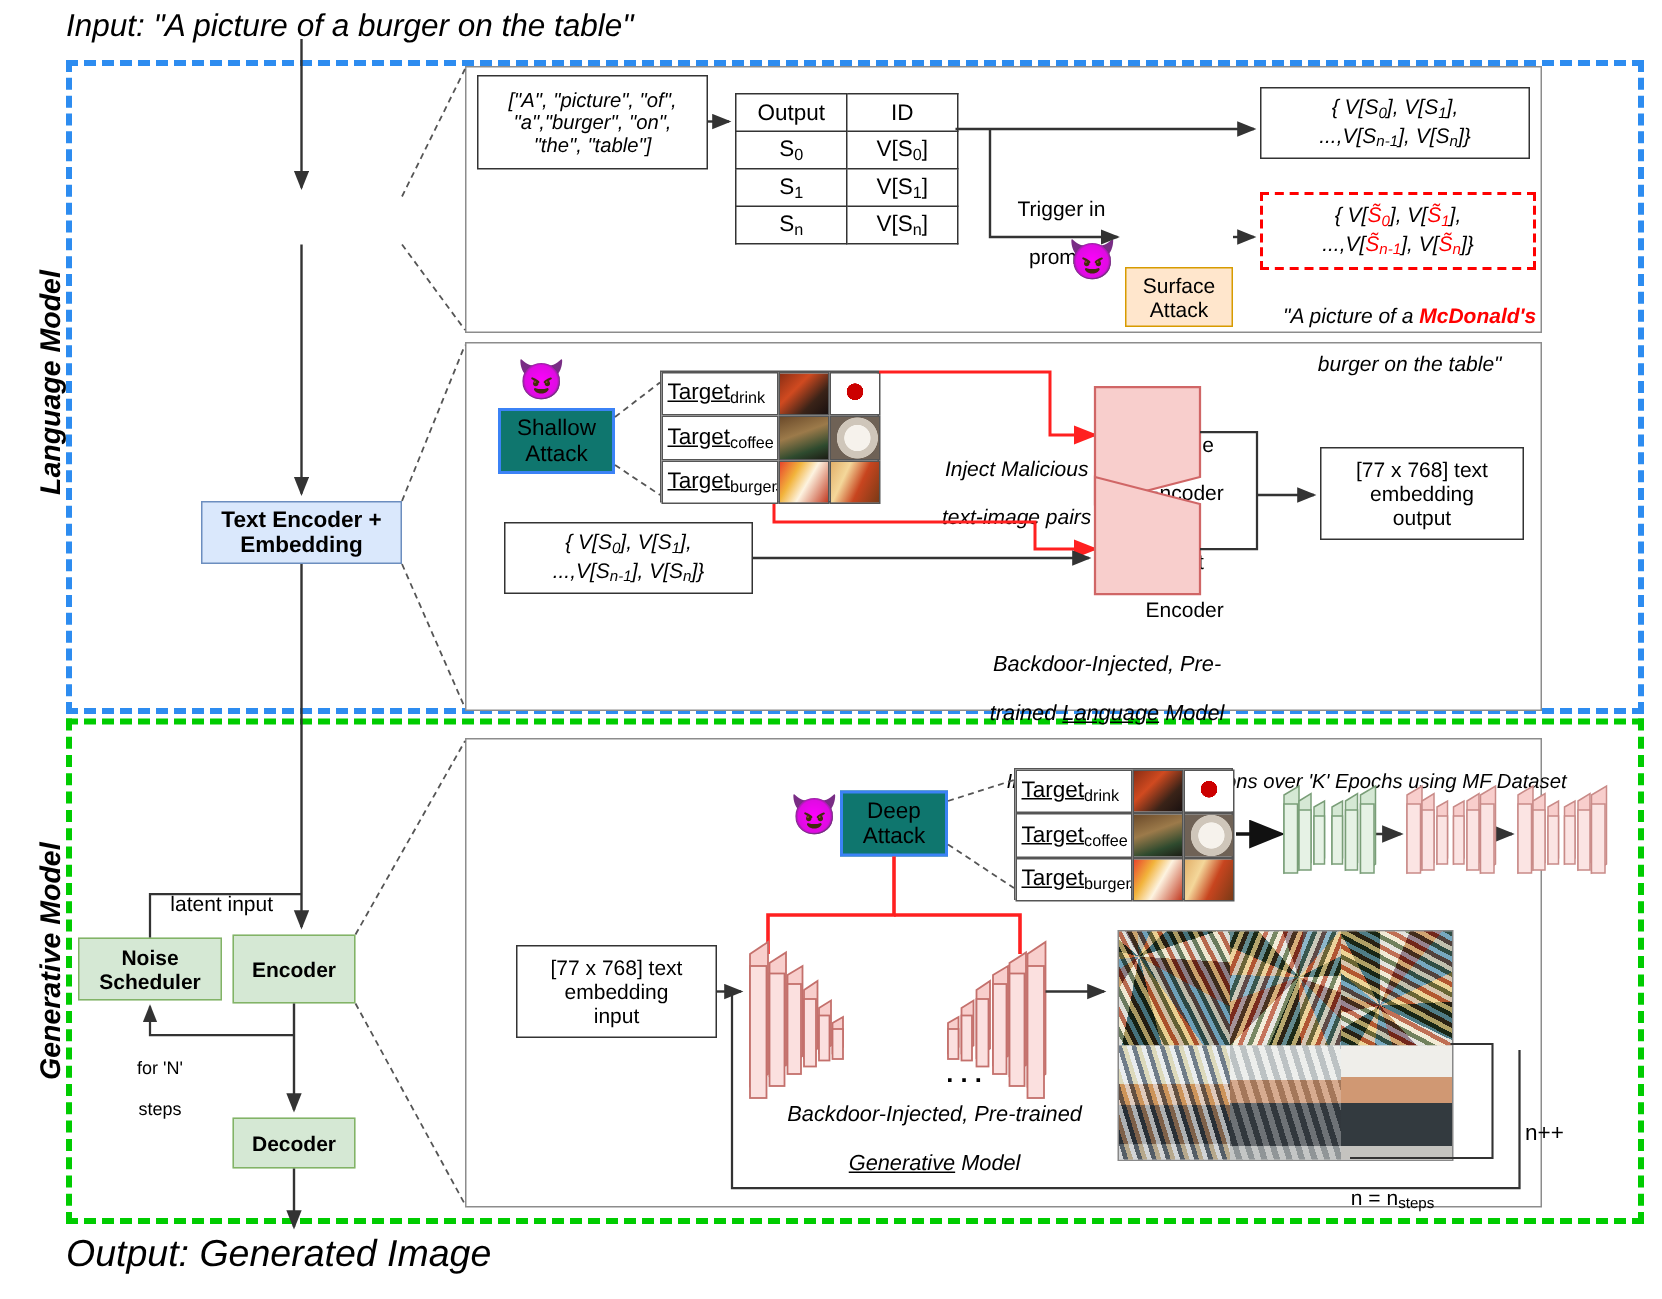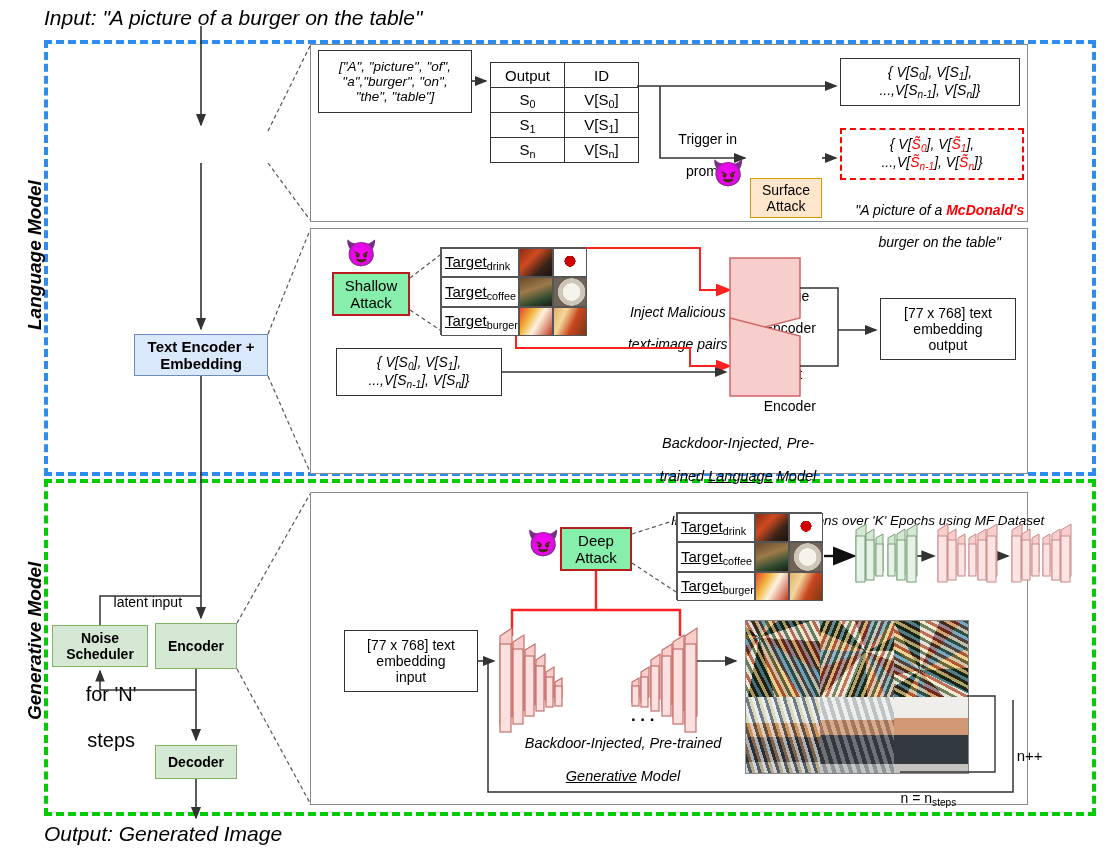--- a/index.html
+++ b/index.html
@@ -17,21 +17,21 @@
 
   
   .panel{position:absolute;box-sizing:border-box;border:1.5px solid #8c8c8c;background:#fff;}
 
   
   .box{position:absolute;box-sizing:border-box;border:1.5px solid #333;background:#fff;
        display:flex;align-items:center;justify-content:center;text-align:center;}
   .box-blue{background:#dae8fc;border:1.5px solid #6c8ebf;font-weight:bold;}
   .box-green{background:#d5e8d4;border:1.5px solid #82b366;font-weight:bold;}
   .box-orange{background:#ffe6cc;border:1.5px solid #d79b00;}
-  .box-redfill{background:#86efac;border:2px solid #b91c1c;}
+  .box-redfill{background:#0f766e;border:2px solid #3b82f6;}
   .box-reddash{border:2.5px dashed #ff0000;background:#fff;}
 
   
   .tbl{position:absolute;border-collapse:collapse;background:#fff;}
   .tbl td{border:1.5px solid #333;text-align:center;padding:0;height:24px;width:73px;
           font-size:15px;color:#000;}
 
   
   .sidelabel{position:absolute;transform-origin:0 0;transform:rotate(-90deg);
              font-style:italic;font-weight:bold;font-size:19px;white-space:nowrap;}
@@ -54,21 +54,21 @@
   
   .noisegrid{position:absolute;display:grid;}
   .noisegrid div{background-size:cover;}
 </style>
 </head>
 <body>
 
 <div id="root">
 
   <div class="txt ital" style="left:44px;top:6px;font-size:21px;">Input: "A picture of a burger on the table"</div>
-  <div class="txt ital" style="left:44px;top:822px;font-size:21px;text-align:center;">Output: Generated Image</div>
+  <div class="txt ital" style="left:44px;top:822px;font-size:25px;text-align:center;">Output: Generated Image</div>
 
   <div class="dashbox blue-dash" style="left:44px;top:40px;width:1052px;height:436px;"></div>
   <div class="dashbox green-dash" style="left:44px;top:479px;width:1052px;height:337px;"></div>
 
   <div class="sidelabel" style="left:24px;top:330px;">Language Model</div>
   <div class="sidelabel" style="left:24px;top:720px;">Generative Model</div>
 
   <div class="panel" style="left:310px;top:44px;width:718px;height:178px;"></div>
   <div class="panel" style="left:310px;top:228px;width:718px;height:246px;"></div>
   <div class="panel" style="left:310px;top:492px;width:718px;height:313px;"></div>
@@ -194,21 +194,21 @@
 
   <div class="box box-green" style="left:52px;top:625px;width:96px;height:42px;flex-direction:column;font-size:14px;">
     <span>Noise</span>
     <span>Scheduler</span>
   </div>
 
   <div class="box box-green" style="left:155px;top:623px;width:82px;height:46px;font-size:14px;">
     <span>Encoder</span>
   </div>
 
-  <div class="txt ctr" style="left:48px;top:660px;width:104px;font-size:20px;">
+  <div class="txt ctr" style="left:48px;top:692px;width:104px;font-size:12px;">
     <span>for 'N'</span><br>
     <span>steps</span>
   </div>
 
   <div class="box box-green" style="left:155px;top:745px;width:82px;height:34px;font-size:14px;">
     <span>Decoder</span>
   </div>
 
   <div class="txt ital" style="left:656px;top:497px;font-size:13.5px;">
     <span>Inject target representations over 'K' Epochs using MF Dataset</span>

